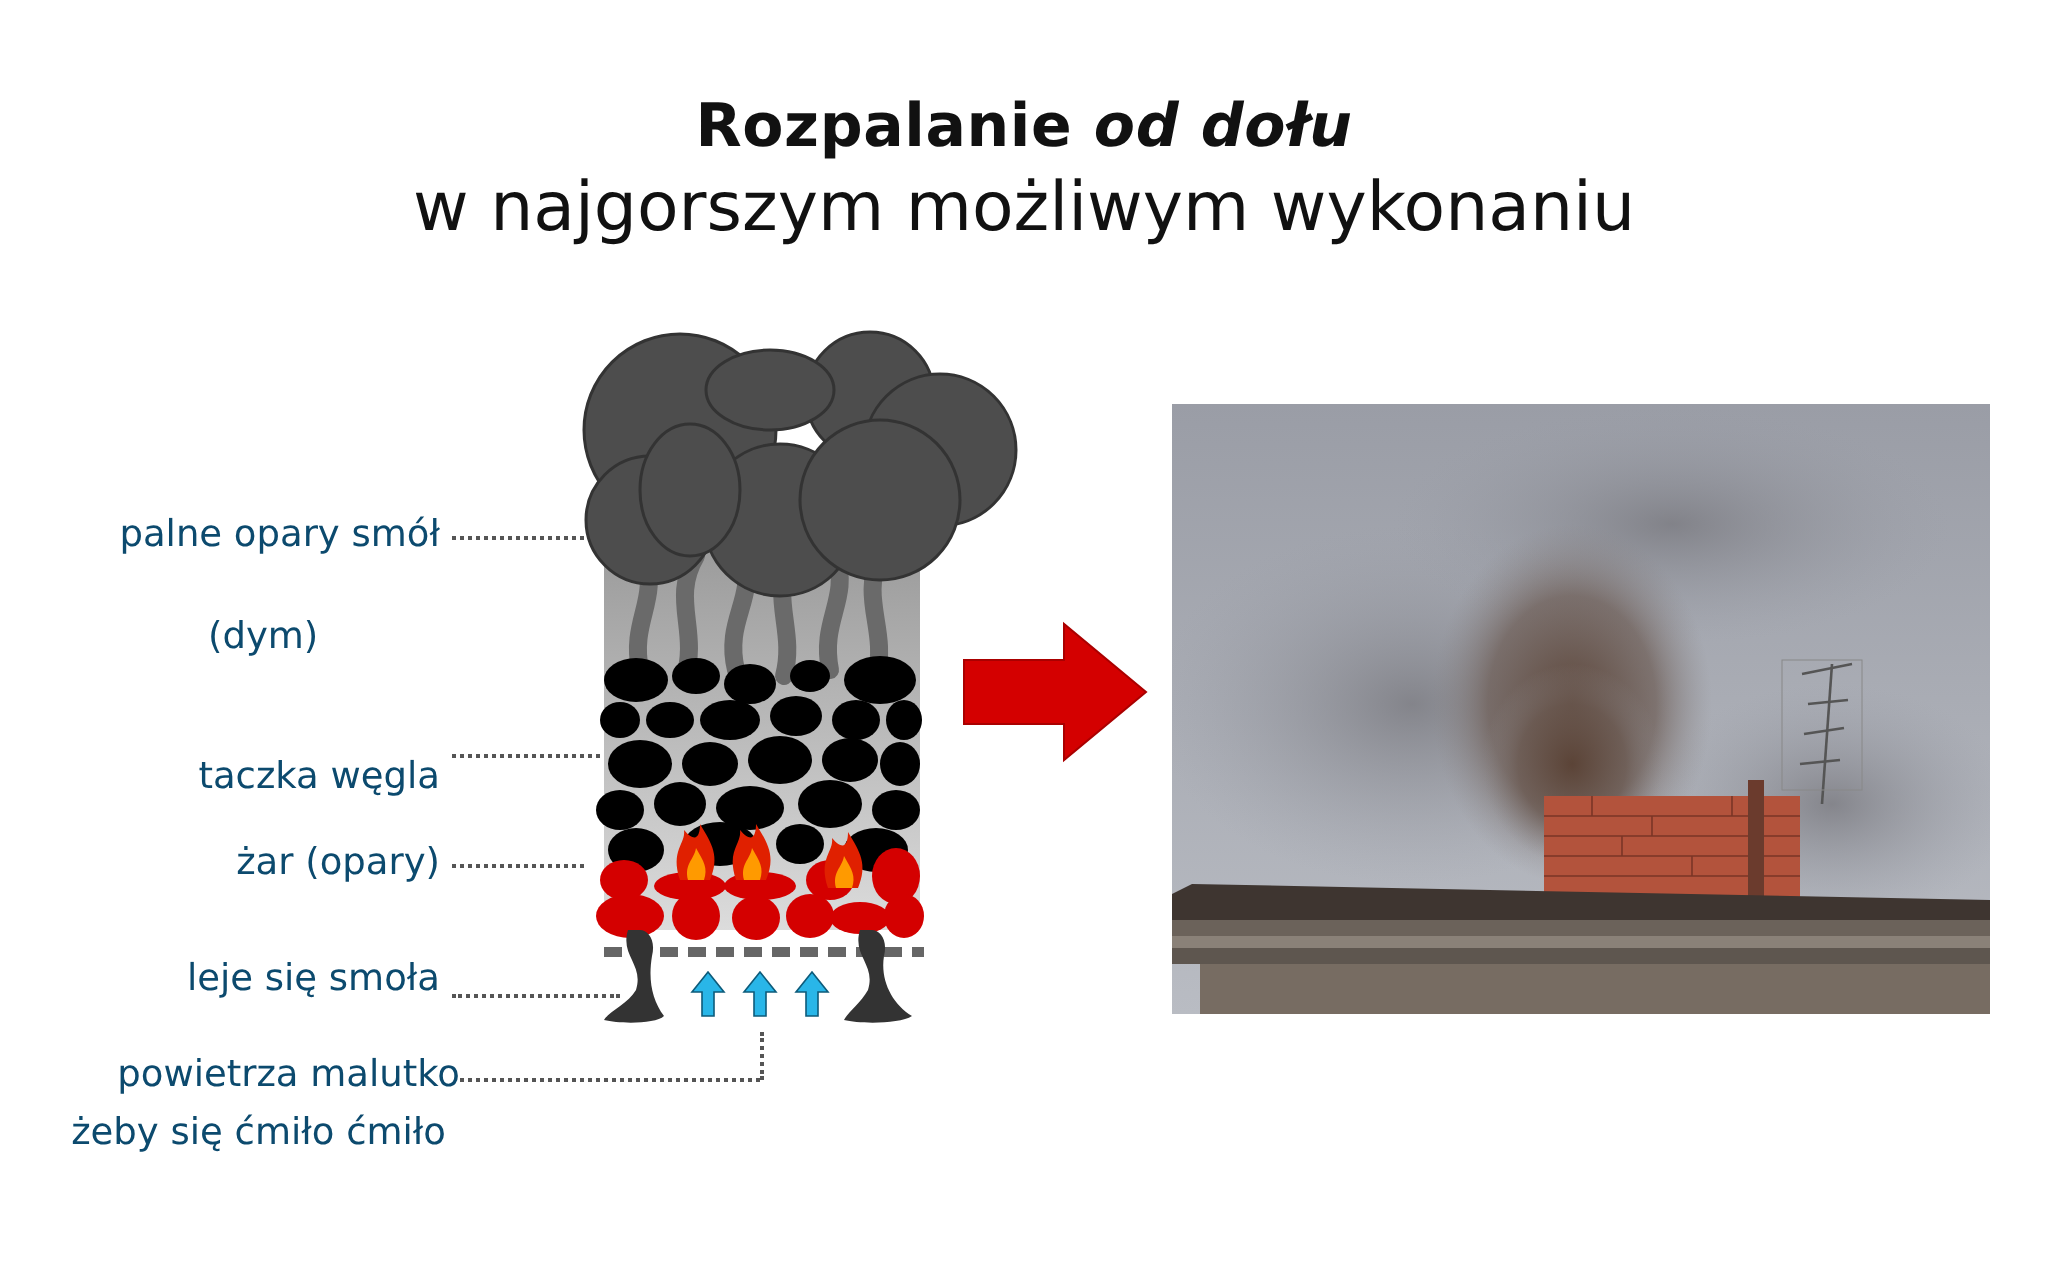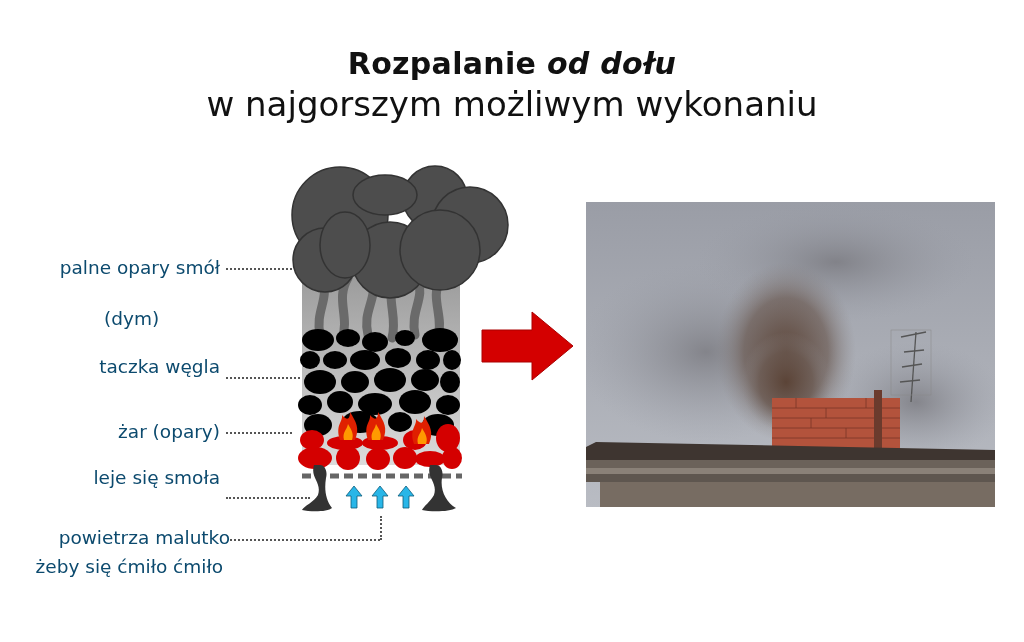--- a/index.html
+++ b/index.html
@@ -21,27 +21,27 @@
 
 <div class="title title-main"><span>Rozpalanie </span><i>od dołu</i></div>
 <div class="title title-sub">w najgorszym możliwym wykonaniu</div>
 
 <div class="label right" style="left:30px; top:257px; width:190px;">
   <div>palne opary smół</div>
 </div>
 <div class="label" style="left:104px; top:284px;margin-top:24px;">(dym)</div>
 <div class="dots" style="left:226px; top:268px; width:70px;"></div>
 
-<div class="label right" style="left:30px; top:356px; width:190px;">taczka węgla</div>
+<div class="label right" style="left:30px; top:378px; width:190px;">taczka węgla</div>
 <div class="dots" style="left:226px; top:377px; width:74px;"></div>
 
 <div class="label right" style="left:30px; top:421px; width:190px;">żar (opary)</div>
 <div class="dots" style="left:226px; top:432px; width:66px;"></div>
 
-<div class="label right" style="left:30px; top:467px; width:190px;">leje się smoła</div>
+<div class="label right" style="left:30px; top:479px; width:190px;">leje się smoła</div>
 <div class="dots" style="left:226px; top:497px; width:84px;"></div>
 
 <div class="label right" style="left:30px; top:527px; width:200px;">powietrza malutko</div>
 <div class="label right" style="left:20px; top:556px; width:203px;">żeby się ćmiło ćmiło</div>
 <div class="dots" style="left:230px; top:539px; width:150px;"></div>
 <div class="vdots" style="left:380px; top:516px; height:24px;"></div>
 
 <svg width="240" height="360" style="left:280px; top:160px;" viewBox="0 0 240 360">
   <defs>
     <linearGradient id="g1" x1="0" y1="0" x2="0" y2="1">

